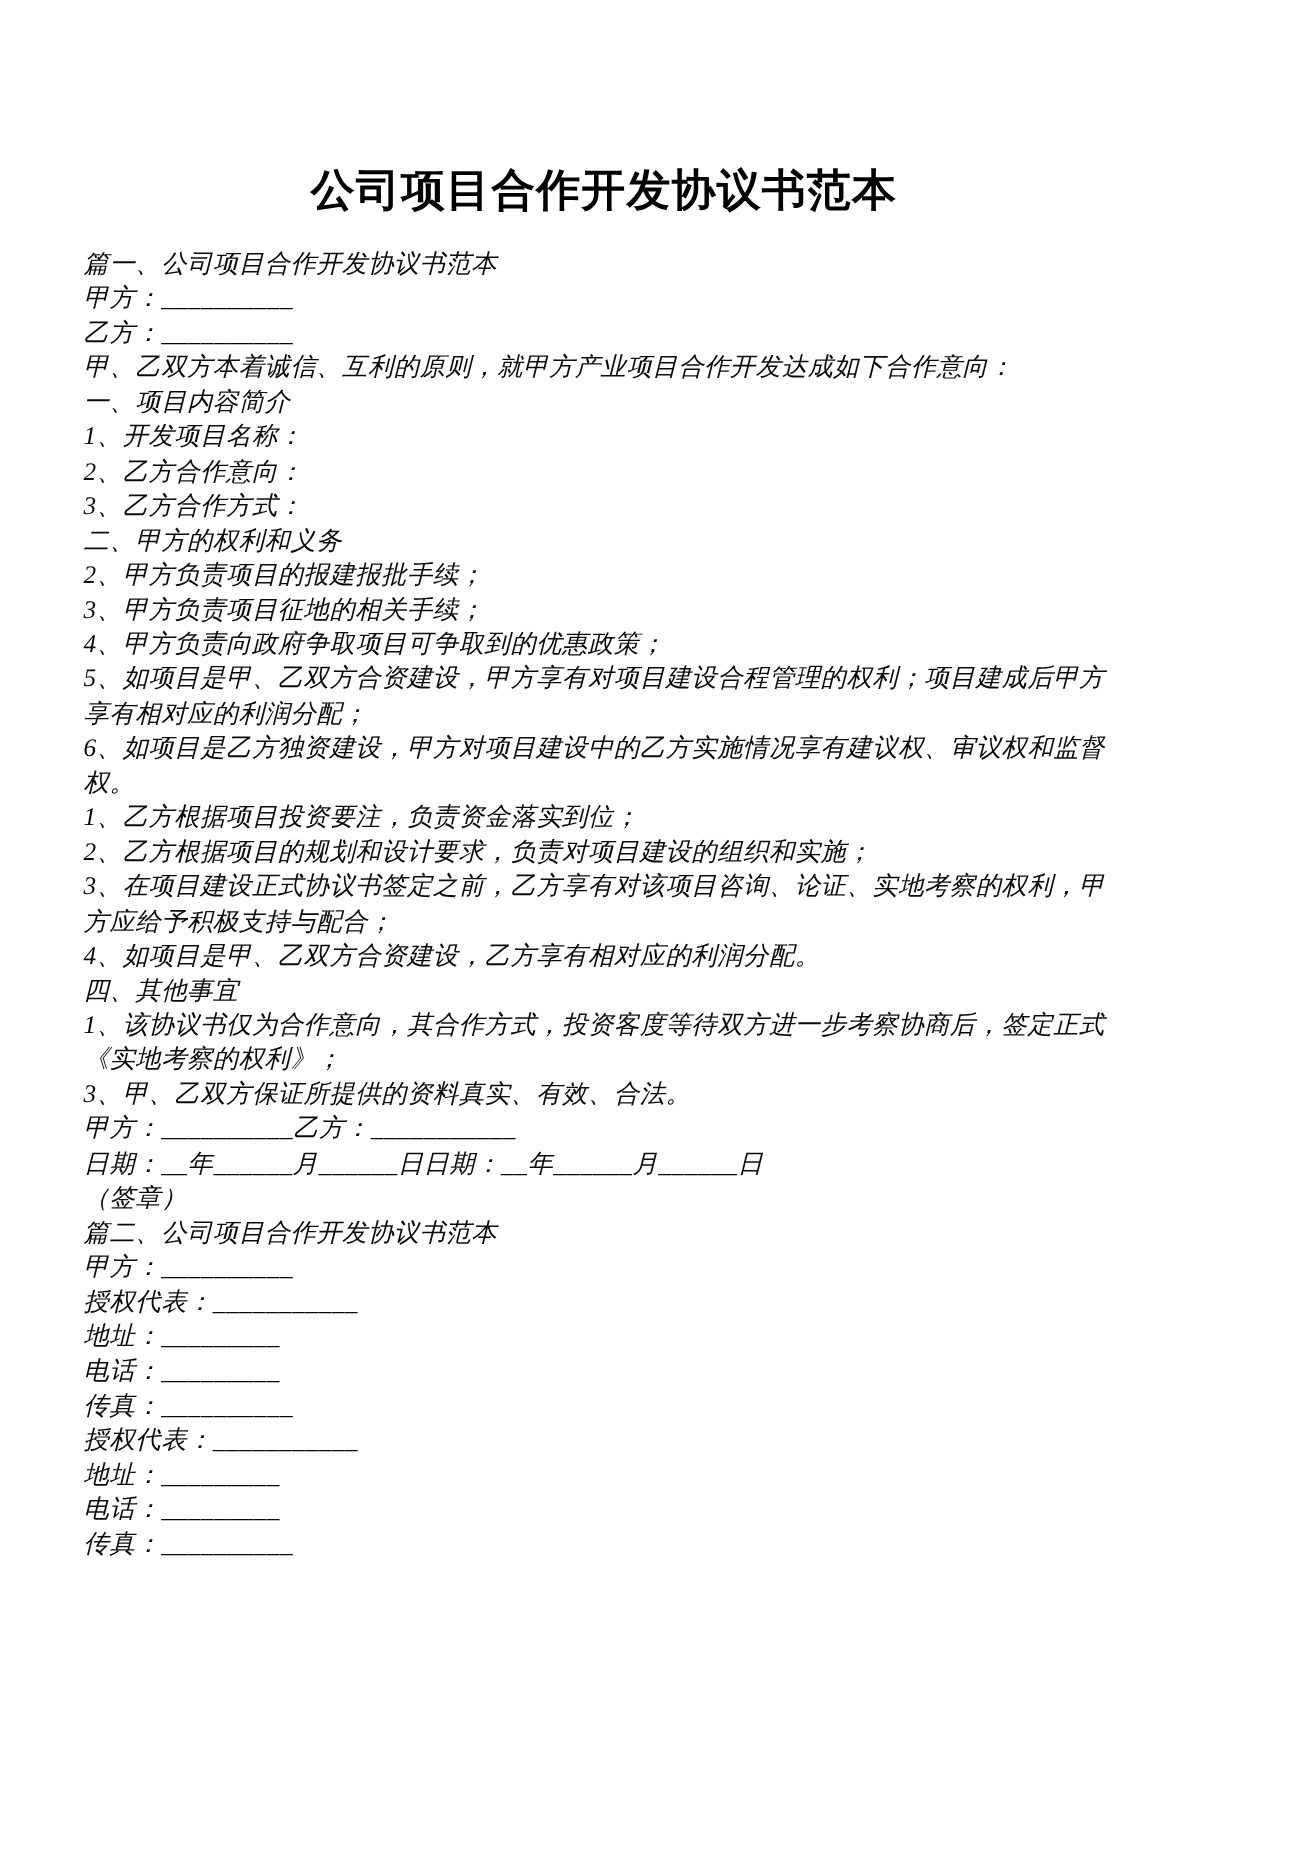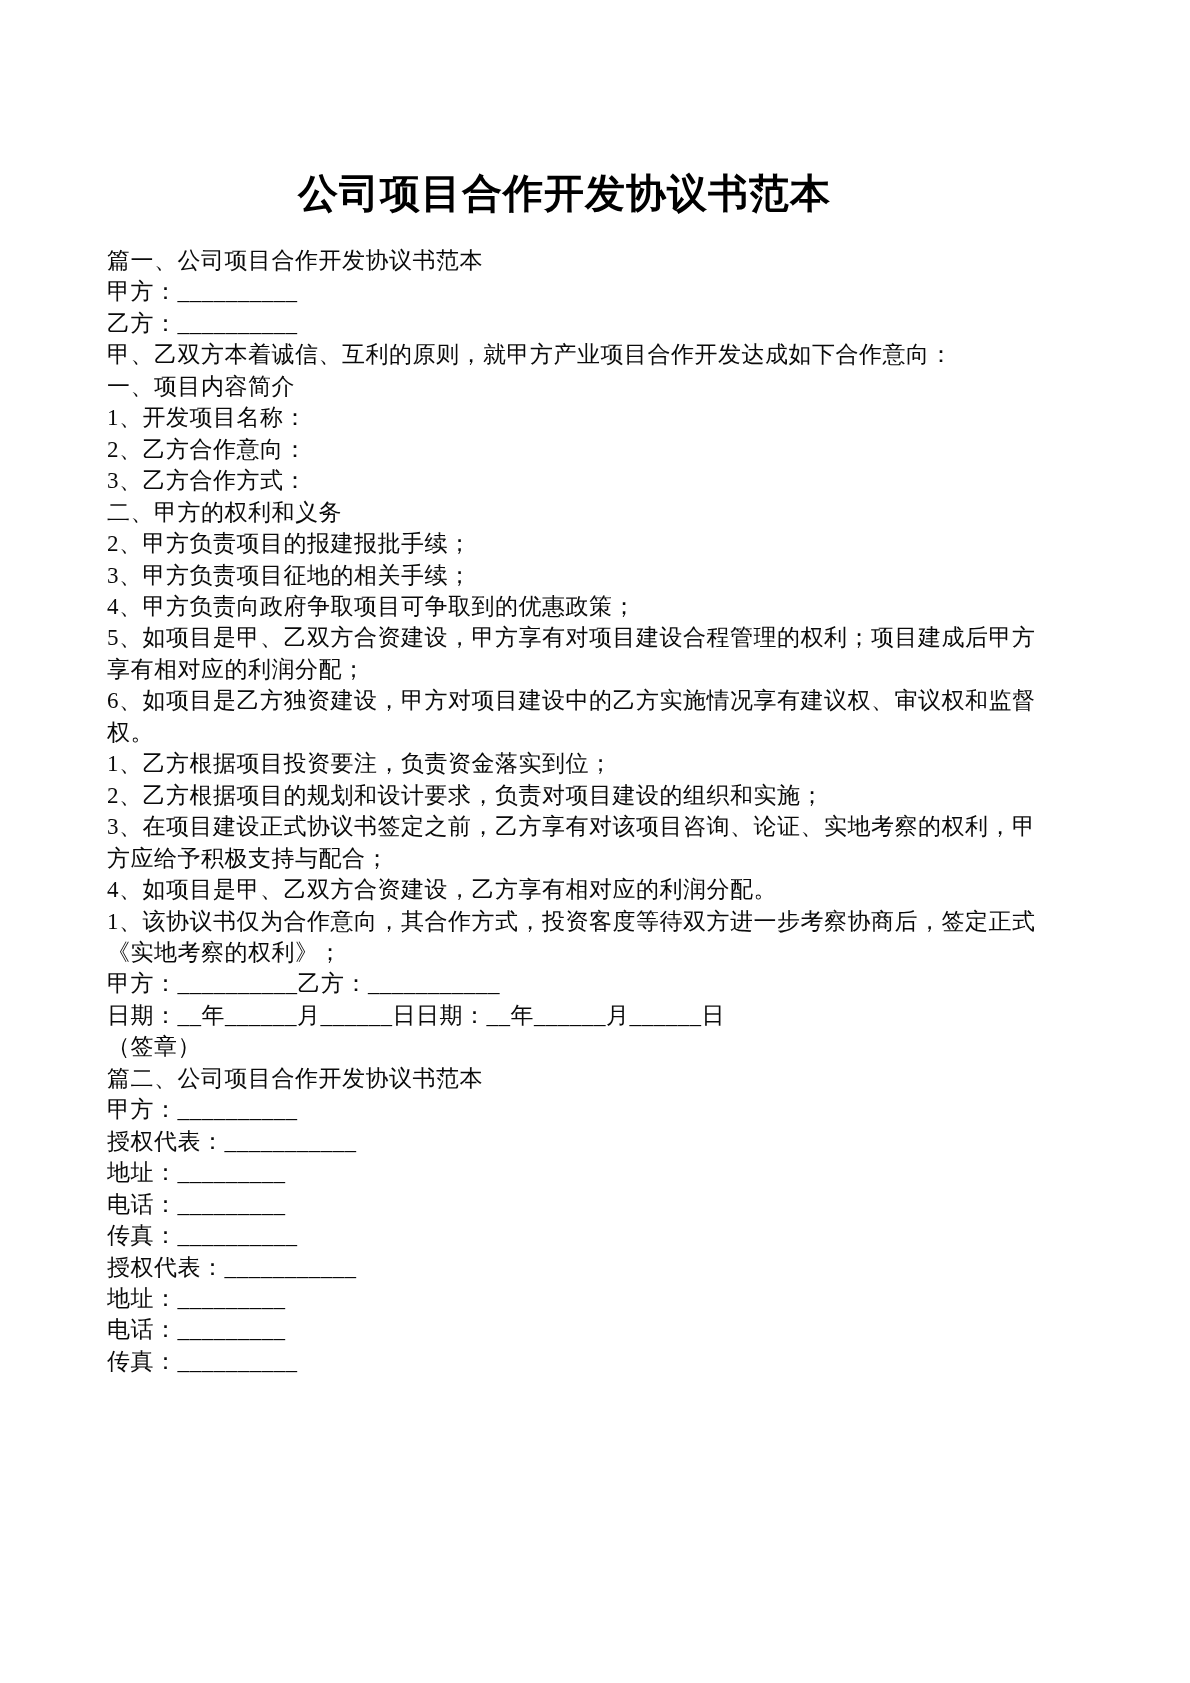--- a/index.html
+++ b/index.html
@@ -11,43 +11,43 @@
     width: 1190px;
     height: 1683px;
     overflow: hidden;
     font-family: "Liberation Serif", "DejaVu Serif", serif;
     color: #000000;
   }
   .page {
     box-sizing: border-box;
     width: 1190px;
     height: 1435px;
-    padding: 0 168px 0 107px;
+    padding: 0 168px 0 76px;
     background: #ffffff;
-    margin-top: 21px;
   }
   .doc-title {
     margin: 0;
     padding-top: 150px;
     font-size: 40px;
     line-height: 46px;
     font-weight: 700;
     text-align: center;
     letter-spacing: 1px;
     white-space: nowrap;
   }
   .doc-body {
     margin-top: 28px;
   }
   .line {
     font-size: 23px;
     line-height: 31.45px;
     letter-spacing: 0.5px;
     white-space: pre;
     color: #0a0a0a;
+    font-style: italic;
   }
 </style>
 </head>
 <body>
 
 <div class="page">
   <h1 class="doc-title">公司项目合作开发协议书范本</h1>
   <div class="doc-body">
       <div class="line">篇一、公司项目合作开发协议书范本</div>
       <div class="line">甲方：__________</div>
@@ -63,22 +63,24 @@
       <div class="line">4、甲方负责向政府争取项目可争取到的优惠政策；</div>
       <div class="line">5、如项目是甲、乙双方合资建设，甲方享有对项目建设合程管理的权利；项目建成后甲方</div>
       <div class="line">享有相对应的利润分配；</div>
       <div class="line">6、如项目是乙方独资建设，甲方对项目建设中的乙方实施情况享有建议权、审议权和监督</div>
       <div class="line">权。</div>
       <div class="line">1、乙方根据项目投资要注，负责资金落实到位；</div>
       <div class="line">2、乙方根据项目的规划和设计要求，负责对项目建设的组织和实施；</div>
       <div class="line">3、在项目建设正式协议书签定之前，乙方享有对该项目咨询、论证、实地考察的权利，甲</div>
       <div class="line">方应给予积极支持与配合；</div>
       <div class="line">4、如项目是甲、乙双方合资建设，乙方享有相对应的利润分配。</div>
+      <div class="line">四、其他事宜</div>
       <div class="line">1、该协议书仅为合作意向，其合作方式，投资客度等待双方进一步考察协商后，签定正式</div>
       <div class="line">《实地考察的权利》；</div>
+      <div class="line">3、甲、乙双方保证所提供的资料真实、有效、合法。</div>
       <div class="line">甲方：__________乙方：___________</div>
       <div class="line">日期：__年______月______日日期：__年______月______日</div>
       <div class="line">（签章）</div>
       <div class="line">篇二、公司项目合作开发协议书范本</div>
       <div class="line">甲方：__________</div>
       <div class="line">授权代表：___________</div>
       <div class="line">地址：_________</div>
       <div class="line">电话：_________</div>
       <div class="line">传真：__________</div>
       <div class="line">授权代表：___________</div>

